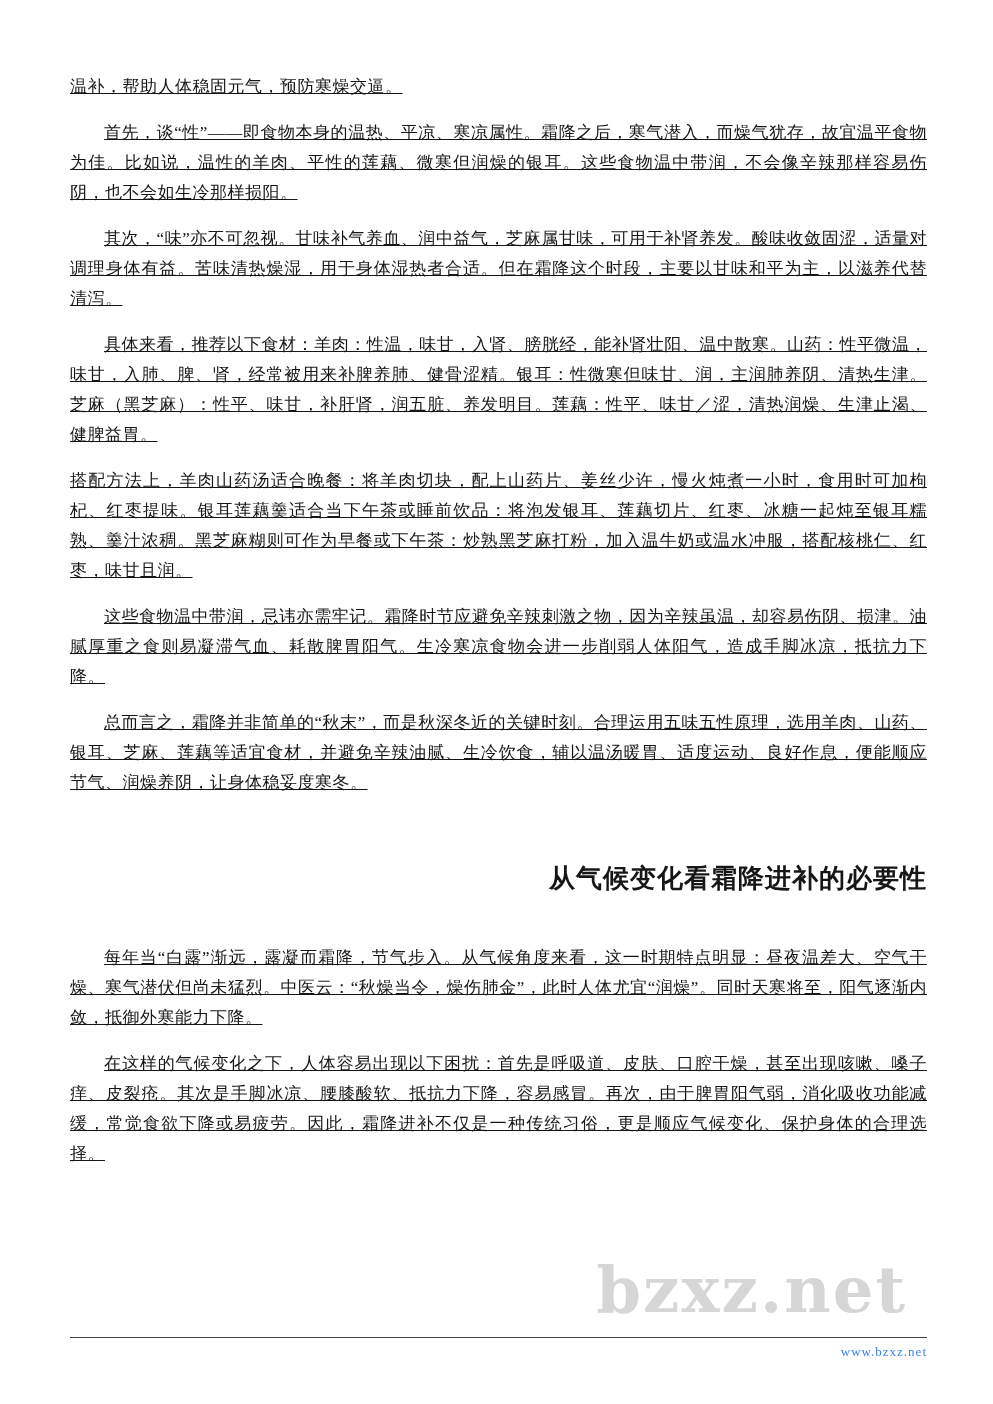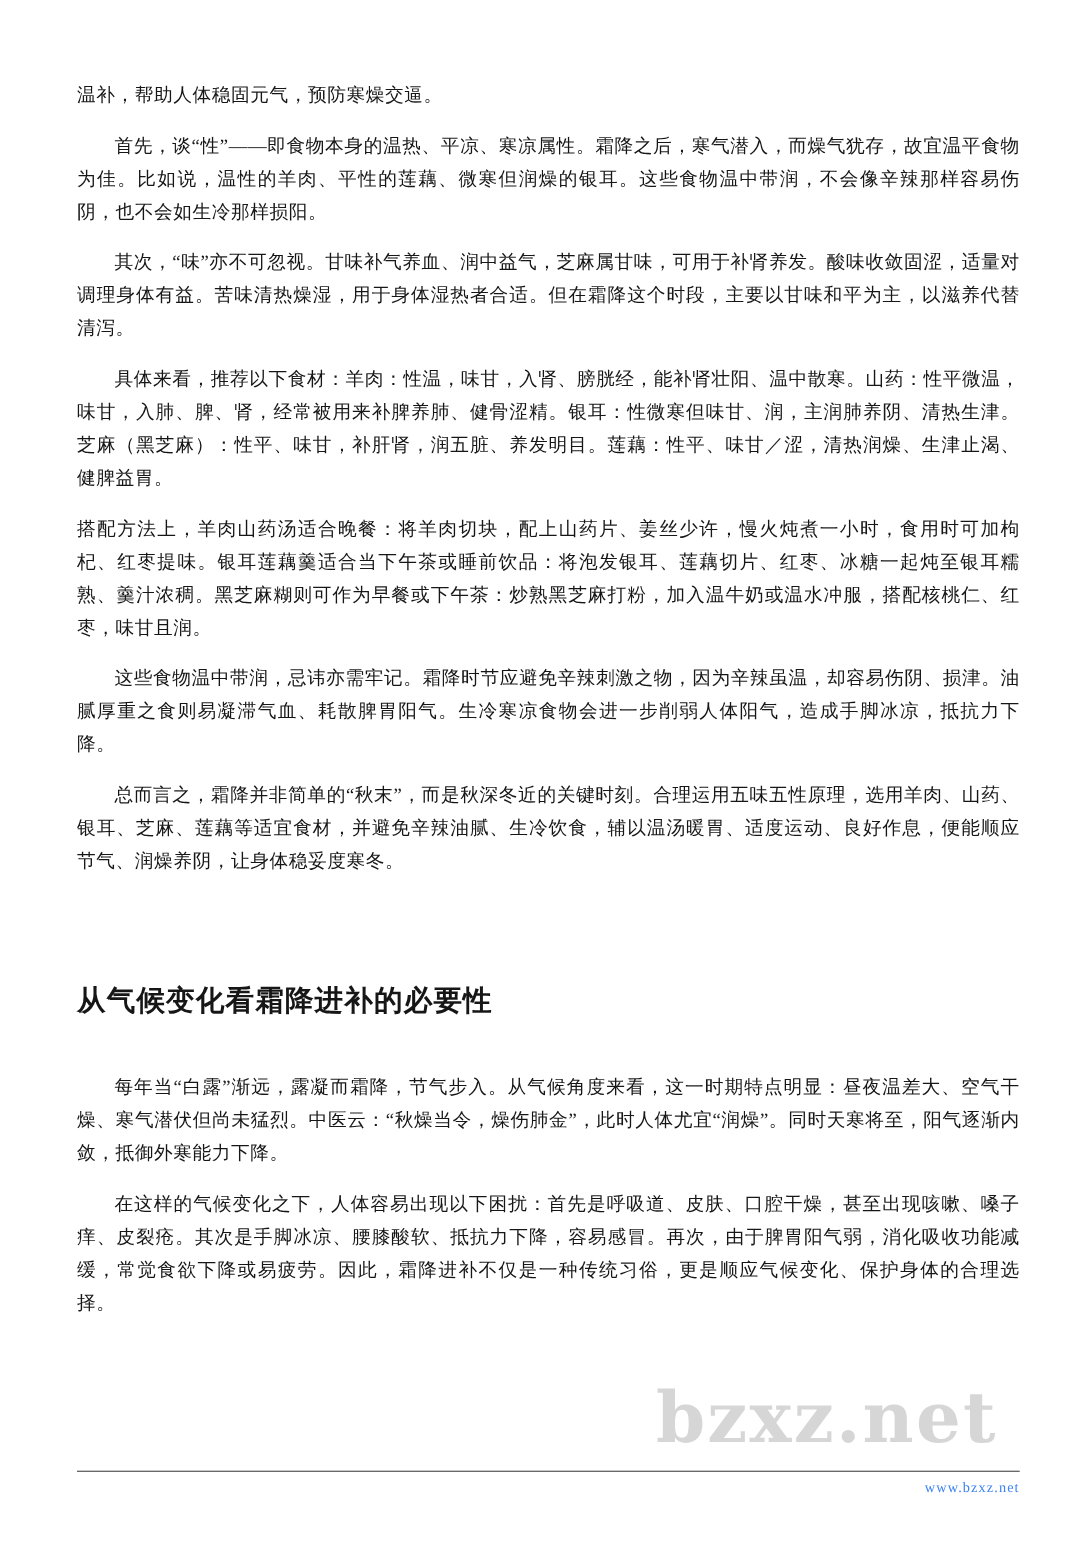--- a/index.html
+++ b/index.html
@@ -24,30 +24,31 @@
     top: 72px;
     z-index: 2;
   }
   .para {
     font-size: 17px;
     line-height: 30px;
     text-align: justify;
     margin: 0 0 16px 0;
     text-indent: 2em;
     letter-spacing: 0.5px;
+    text-decoration: underline;
   }
   .para.no-indent {
     text-indent: 0;
   }
   .section-heading {
-    text-align: left;
+    text-align: right;
     font-size: 26px;
     font-weight: bold;
     letter-spacing: 1px;
-    margin: 92px 0 44px 0;
+    margin: 61px 0 44px 0;
     line-height: 40px;
   }
   .watermark {
     position: absolute;
     right: 86px;
     top: 1252px;
     z-index: 1;
     font-family: "DejaVu Serif", "Liberation Serif", serif;
     font-size: 64px;
     font-weight: bold;

